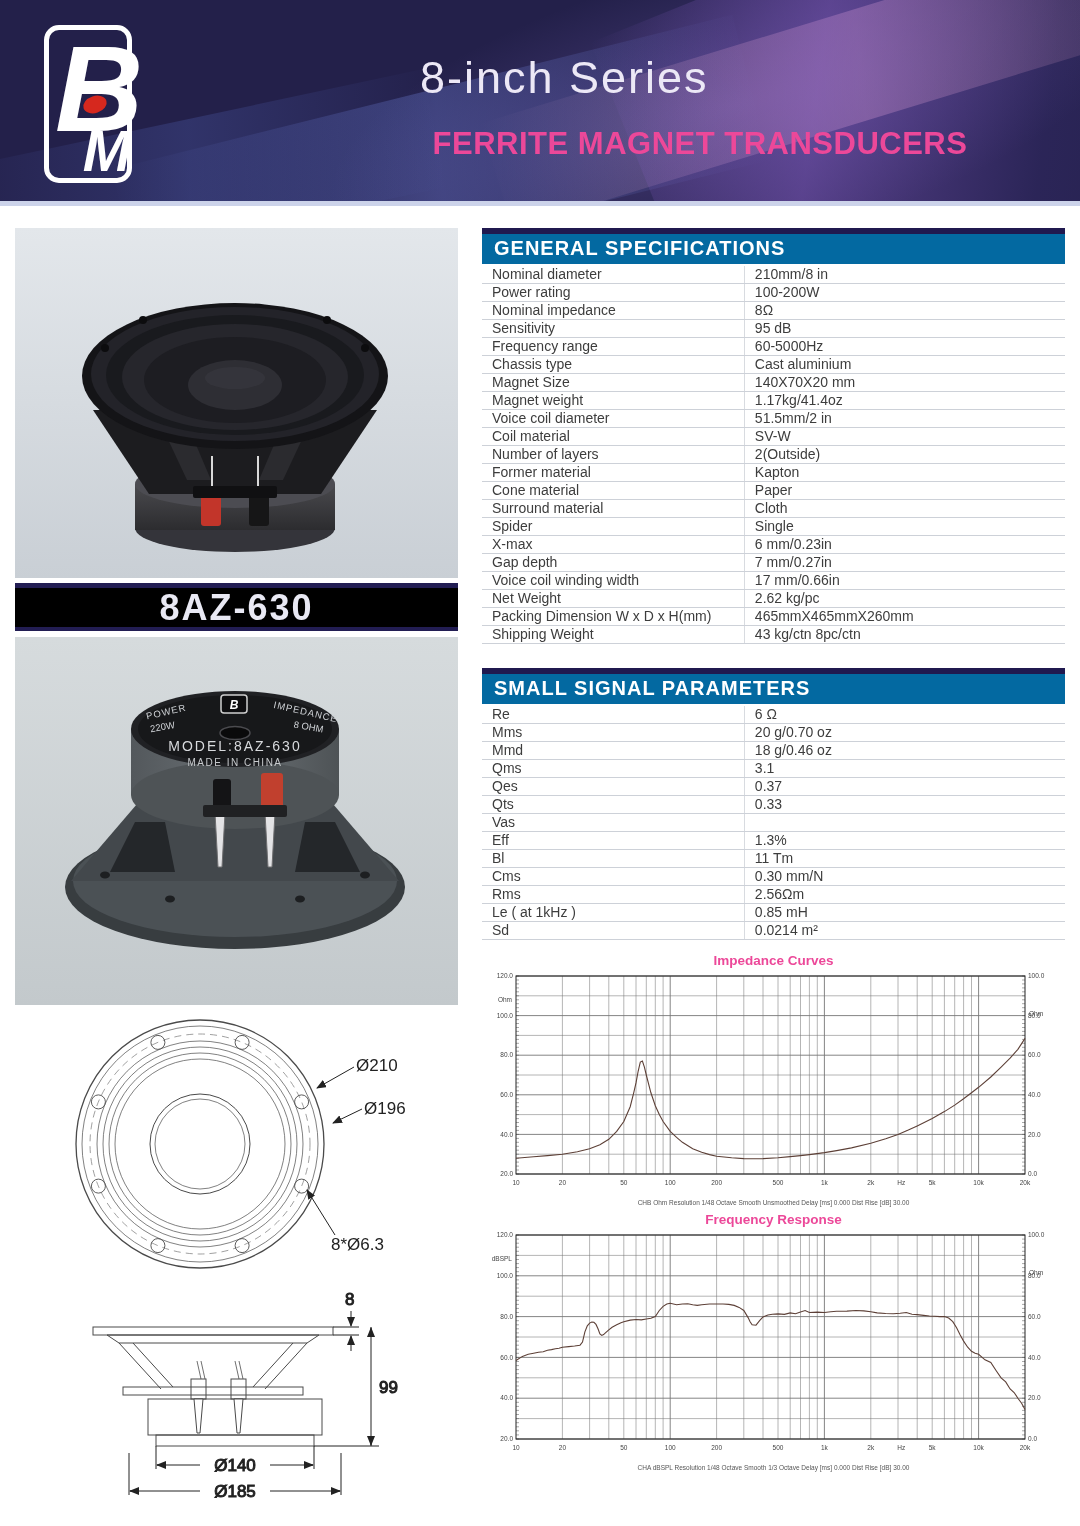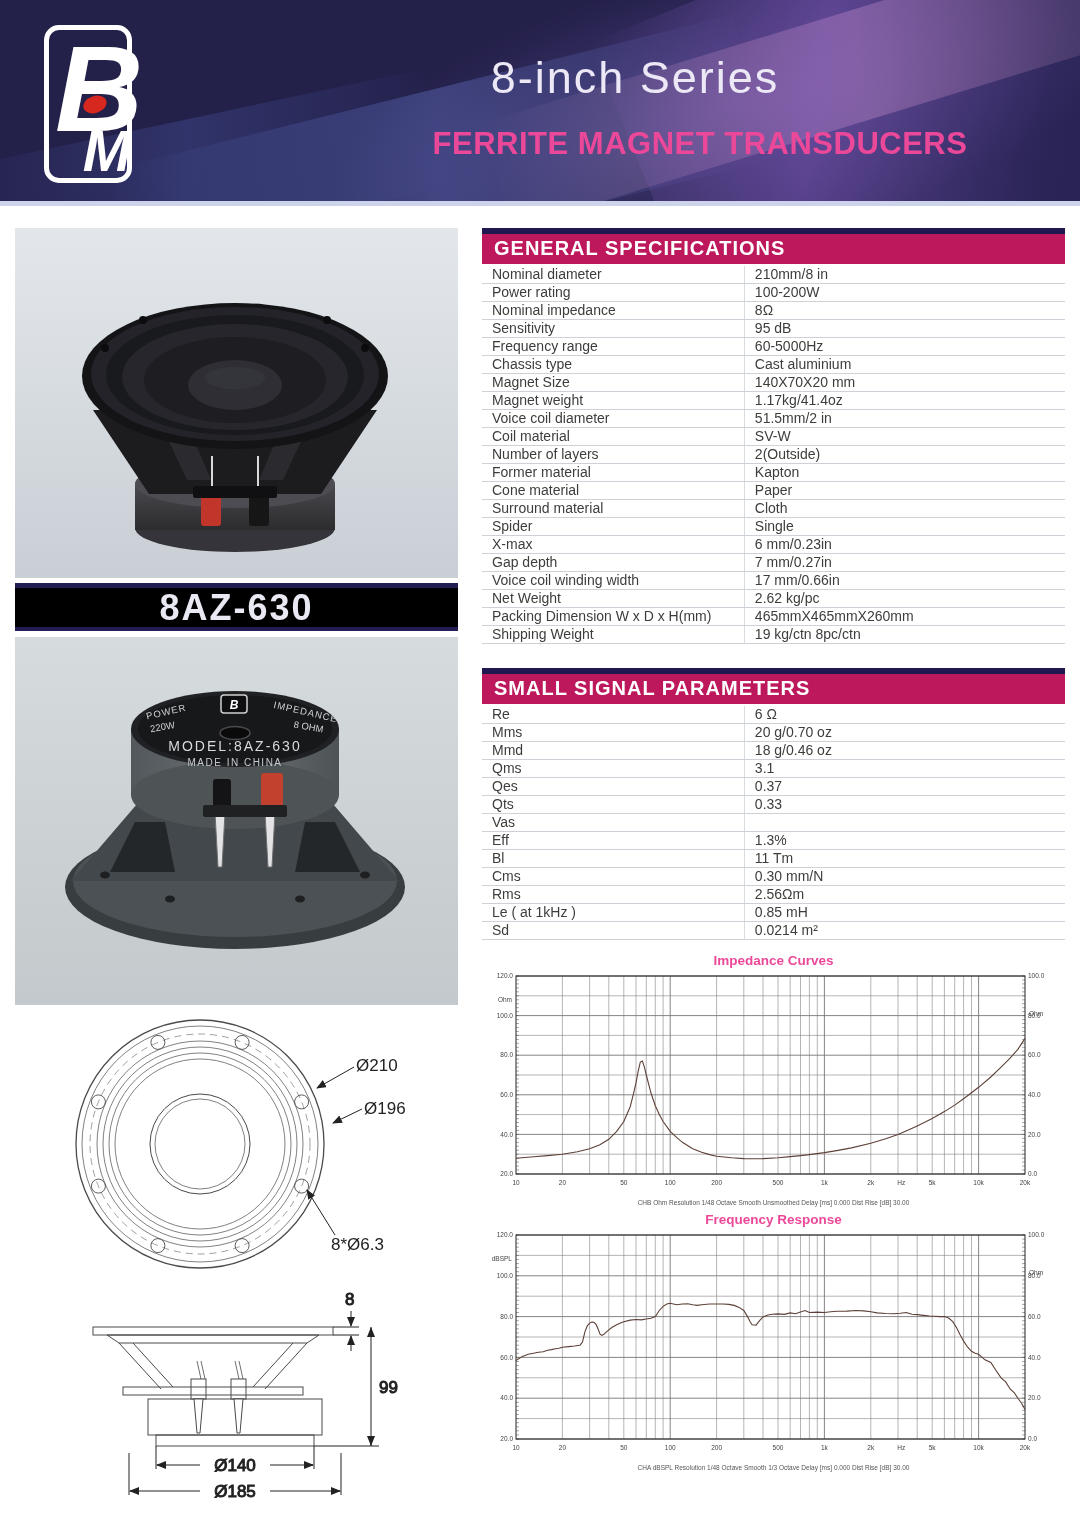--- a/index.html
+++ b/index.html
@@ -13,38 +13,38 @@
   .s2 { left:480px; top:10px; width:760px; height:110px; background:linear-gradient(100deg, transparent, rgba(235,170,200,0.38), transparent); transform:rotate(-17deg); }
   .s3 { left:120px; top:90px; width:640px; height:150px; background:linear-gradient(100deg, transparent, rgba(120,140,235,0.30), transparent); transform:rotate(-14deg); }
   .s4 { right:-90px; top:-70px; width:520px; height:420px; background:linear-gradient(120deg, transparent, rgba(145,100,210,0.45), rgba(80,60,150,0.18) 70%, transparent); transform:rotate(-22deg); }
   .s5 { left:-60px; top:120px; width:500px; height:120px; background:linear-gradient(100deg, transparent, rgba(90,110,200,0.25), transparent); transform:rotate(-12deg); }
 
   .logo-box { position:absolute; left:44px; top:25px; width:88px; height:158px; border:5px solid #ffffff; border-radius:15px; }
   .logo-b { position:absolute; left:6px; top:-14px; font-size:122px; font-weight:bold; font-style:italic; color:#ffffff; line-height:1.2; }
   .logo-dot { position:absolute; right:20px; top:66px; width:24px; height:17px; background:#d6281e; border-radius:50%; transform:rotate(-18deg); }
   .logo-m { position:absolute; right:-4px; bottom:-6px; font-size:58px; font-weight:bold; font-style:italic; color:#ffffff; }
 
-  .series-title { position:absolute; left:420px; top:52px; width:430px; text-align:center; font-size:45px; color:#ece8f6; letter-spacing:2px; }
+  .series-title { position:absolute; left:420px; top:52px; width:430px; text-align:left; font-size:45px; color:#ece8f6; letter-spacing:2px; }
   .series-subtitle { position:absolute; left:420px; top:126px; width:560px; text-align:center; font-size:31px; font-weight:bold; color:#ec4899; letter-spacing:0.5px; }
 
   
   .content { display:flex; padding:22px 15px 0 15px; gap:24px; }
   .col-left { width:443px; flex:none; }
   .col-right { flex:1; width:583px; }
 
   .photo { width:443px; background:linear-gradient(180deg,#dfe3e7,#cbd1d6); }
   .photo svg { display:block; }
 
   .model-banner { height:48px; margin:5px 0 6px 0; background:#000000; border-top:5px solid #221d53; border-bottom:4px solid #221d53; display:flex; align-items:center; justify-content:center; font-size:36px; font-weight:bold; letter-spacing:2px; color:#e9e9f4; }
 
   .drawing { width:443px; background:#ffffff; }
   .drawing svg { display:block; }
 
   
-  .section-header { background:#be185d; border-top:6px solid #20194f; color:#ffffff; font-weight:bold; font-size:20px; letter-spacing:1px; padding:3px 22px 4px 12px; }
+  .section-header { background:#0369a1; border-top:6px solid #20194f; color:#ffffff; font-weight:bold; font-size:20px; letter-spacing:1px; padding:3px 22px 4px 12px; }
   table.spec { width:100%; border-collapse:collapse; table-layout:fixed; margin-top:2px; }
   table.spec td { font-size:14px; color:#3d3d3d; border-bottom:1px solid #cdd1d8; padding:0 10px; height:17px; line-height:17px; white-space:nowrap; overflow:hidden; }
   table.spec td.label { width:45%; border-right:1px solid #d8dbe0; }
   .gap-gs { height:24px; }
   .gap-ssp { height:10px; }
 
   
   .chart-block { margin-top:2px; }
   .chart-title { text-align:center; font-size:13.5px; font-weight:bold; color:#ec4899; height:18px; line-height:18px; }
   .chart-caption { text-align:center; font-size:6.5px; color:#555; height:11px; line-height:9px; }
@@ -335,21 +335,21 @@
             <tr>
             <td class="label">Net Weight</td>
             <td class="value">2.62 kg/pc</td>
           </tr>
             <tr>
             <td class="label">Packing Dimension W x D x H(mm)</td>
             <td class="value">465mmX465mmX260mm</td>
           </tr>
             <tr>
             <td class="label">Shipping Weight</td>
-            <td class="value">19 kg/ctn 8pc/ctn</td>
+            <td class="value">43 kg/ctn 8pc/ctn</td>
           </tr>
           </tbody>
       </table>
 
       <div class="gap-gs"></div>
 
       <div class="section-header">
         <span>SMALL SIGNAL PARAMETERS</span>
       </div>
 

